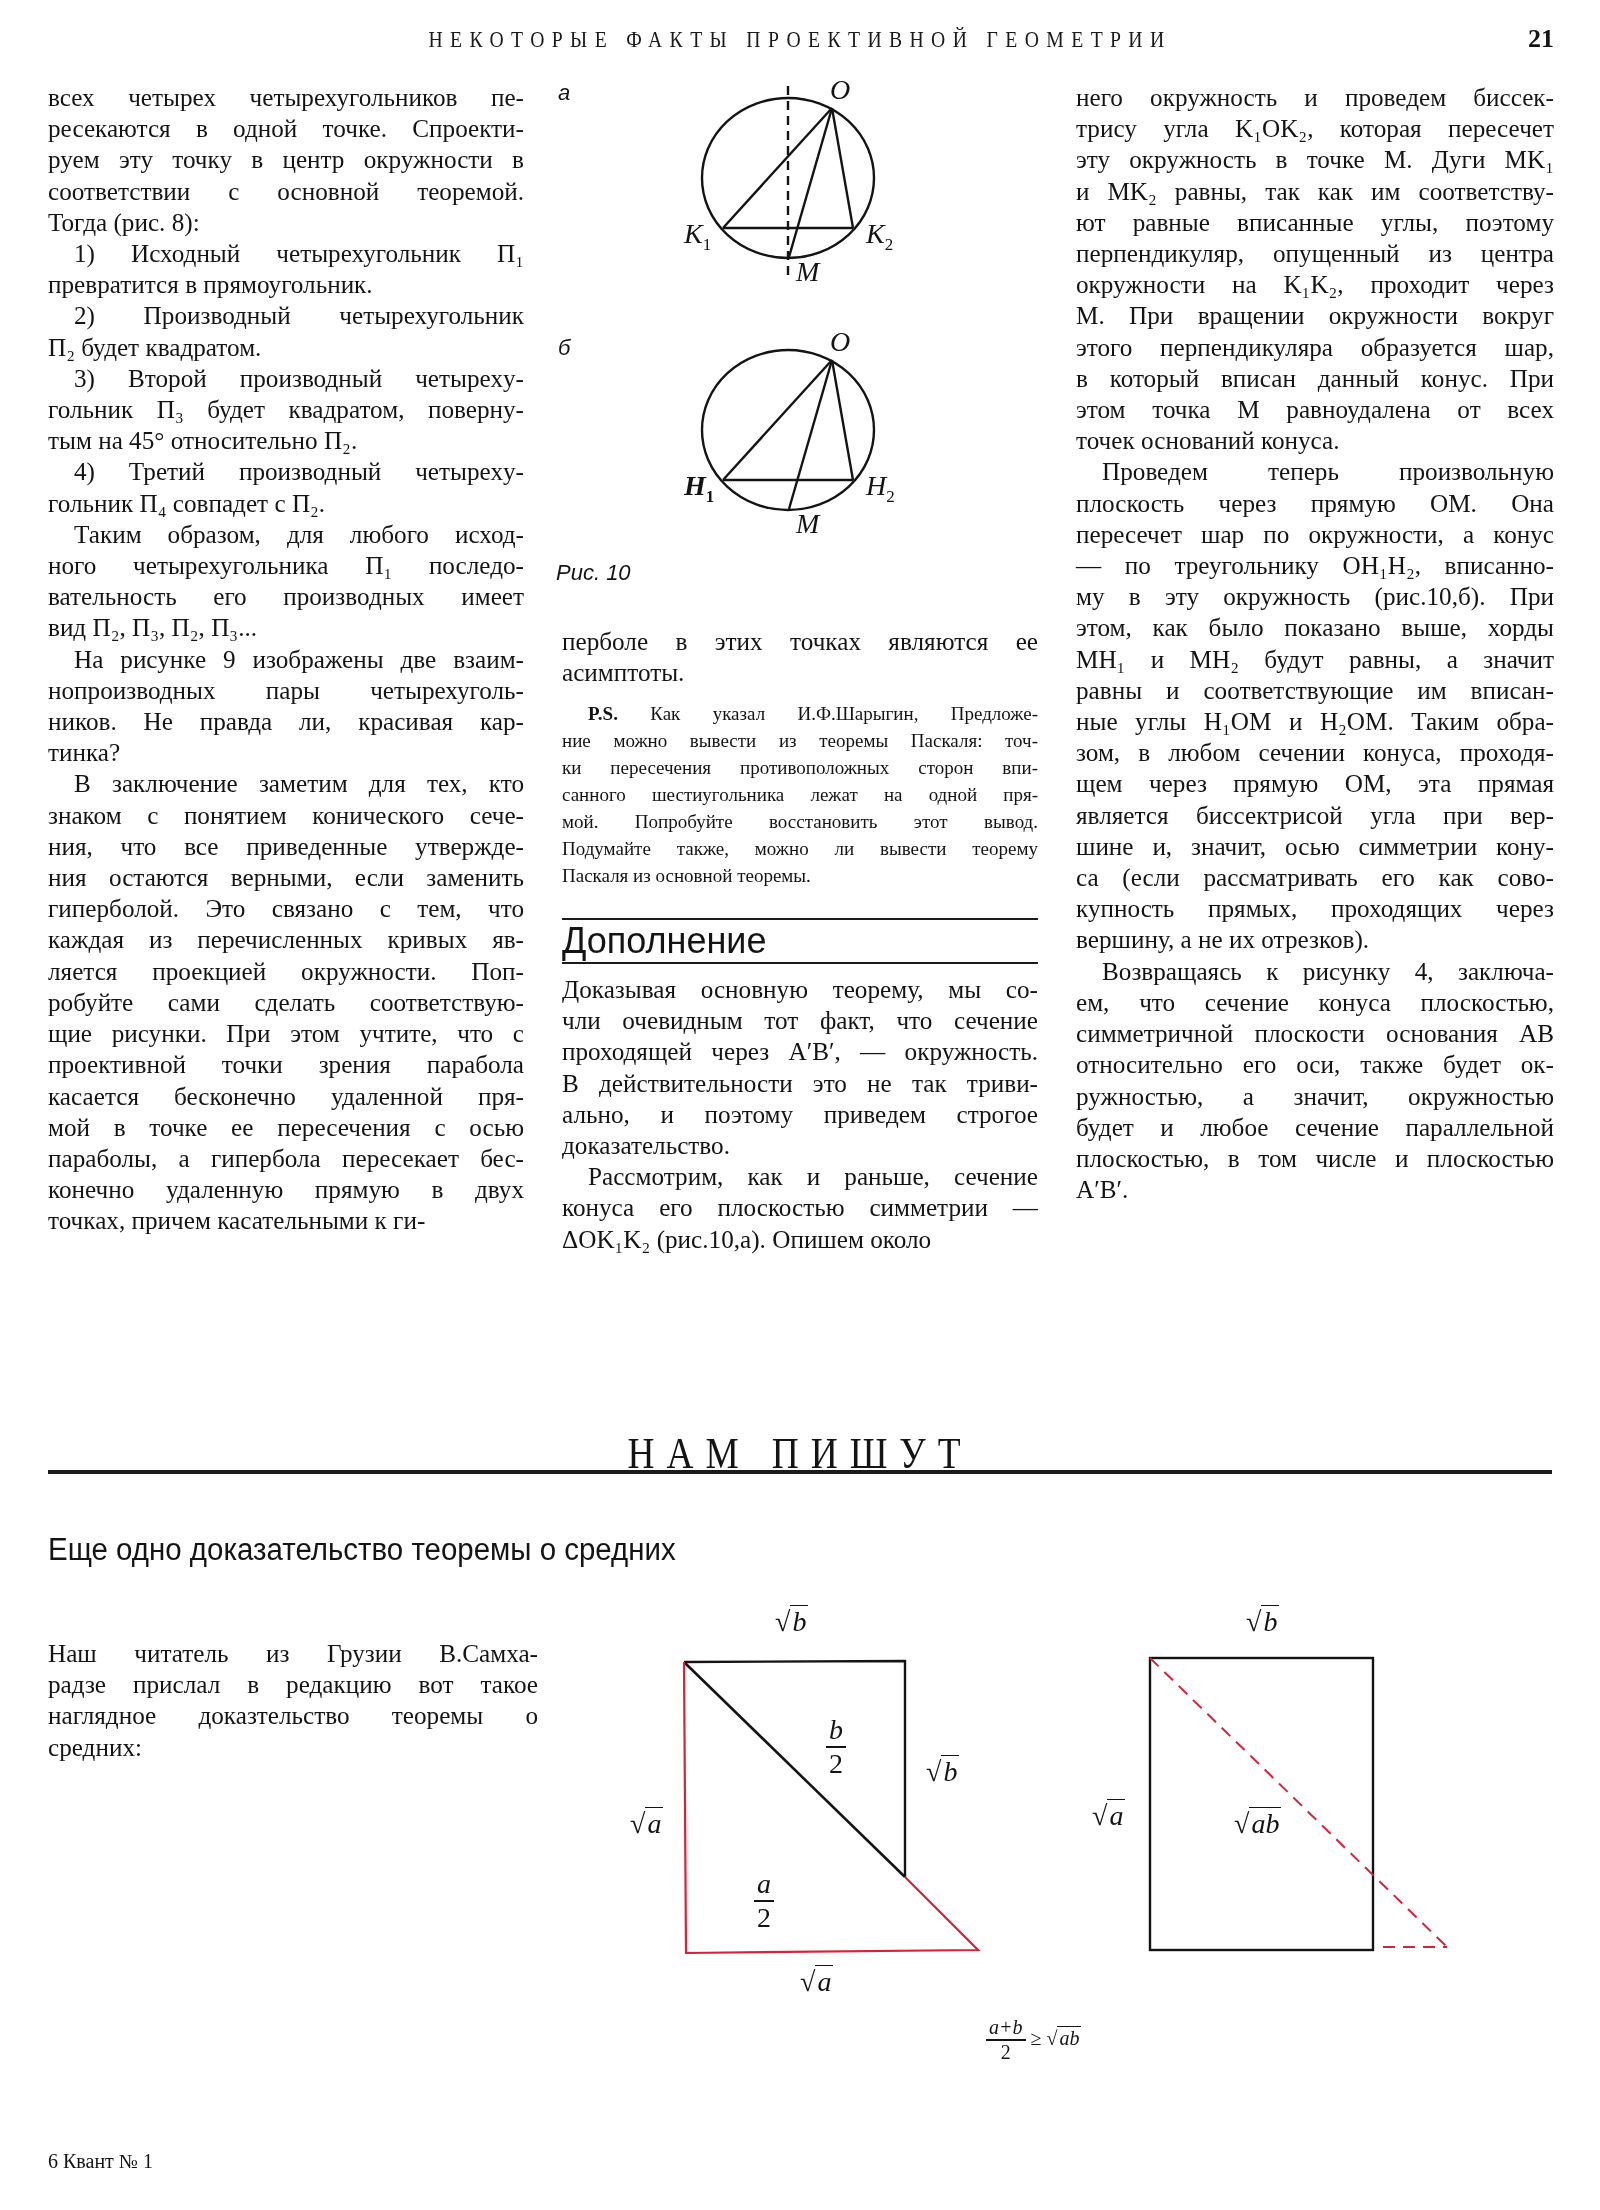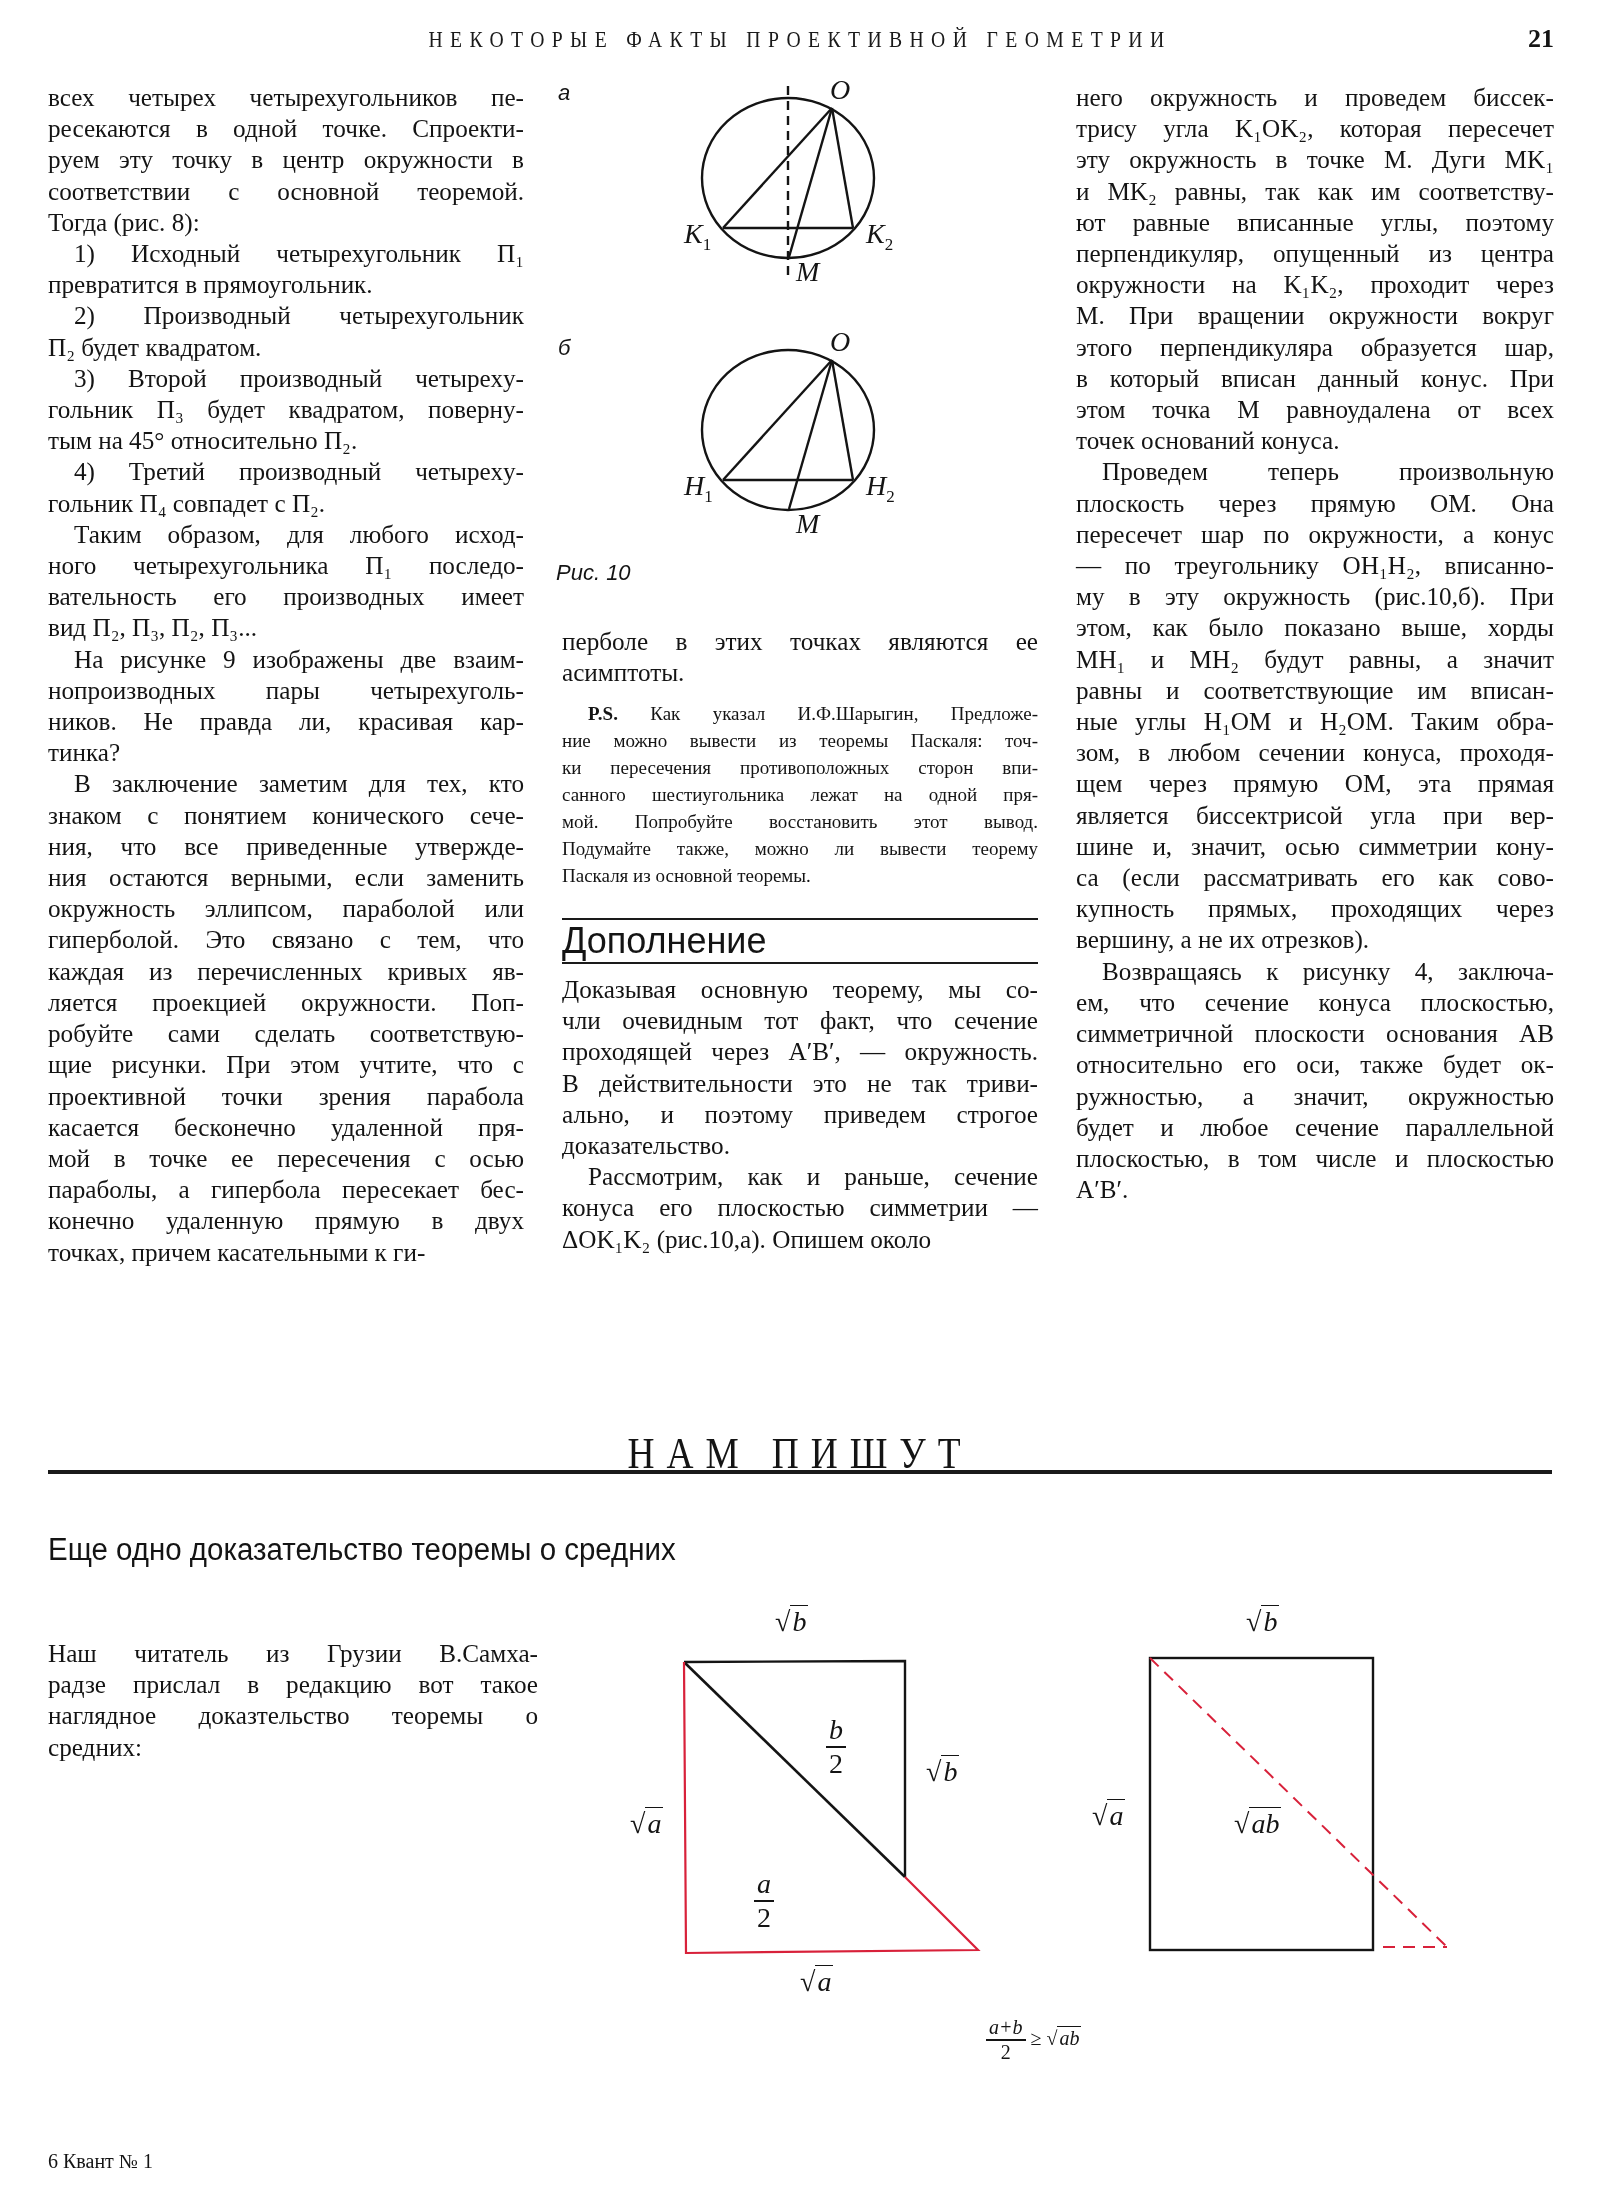--- a/index.html
+++ b/index.html
@@ -54,21 +54,20 @@
     <span class="ln">вательность его производных имеет</span>
     <span class="ln last">вид П₂, П₃, П₂, П₃...</span>
     <span class="ln indent">На рисунке 9 изображены две взаим-</span>
     <span class="ln">нопроизводных пары четырехуголь-</span>
     <span class="ln">ников. Не правда ли, красивая кар-</span>
     <span class="ln last">тинка?</span>
     <span class="ln indent">В заключение заметим для тех, кто</span>
     <span class="ln">знаком с понятием конического сече-</span>
     <span class="ln">ния, что все приведенные утвержде-</span>
     <span class="ln">ния остаются верными, если заменить</span>
-    <span class="ln">окружность эллипсом, параболой или</span>
     <span class="ln">гиперболой. Это связано с тем, что</span>
     <span class="ln">каждая из перечисленных кривых яв-</span>
     <span class="ln">ляется проекцией окружности. Поп-</span>
     <span class="ln">робуйте сами сделать соответствую-</span>
     <span class="ln">щие рисунки. При этом учтите, что с</span>
     <span class="ln">проективной точки зрения парабола</span>
     <span class="ln">касается бесконечно удаленной пря-</span>
     <span class="ln">мой в точке ее пересечения с осью</span>
     <span class="ln">параболы, а гипербола пересекает бес-</span>
     <span class="ln">конечно удаленную прямую в двух</span>
@@ -95,21 +94,21 @@
       <line x1="183" y1="410" x2="313" y2="410"></line>
       <line x1="292" y1="290" x2="313" y2="410"></line>
       <line x1="292" y1="290" x2="249" y2="439"></line>
     </g>
   </svg>
   <div class="lbl" style="left:290px; top:4px;">O</div>
   <div class="lbl" style="left:144px; top:148px;"><span>K</span><sub style="font-size:17px;font-style:normal">1</sub></div>
   <div class="lbl" style="left:326px; top:148px;"><span>K</span><sub style="font-size:17px;font-style:normal">2</sub></div>
   <div class="lbl" style="left:256px; top:186px;">M</div>
   <div class="lbl" style="left:290px; top:256px;">O</div>
-  <div class="lbl" style="left:144px; top:400px;"><span>H</span><sub style="font-size:17px;font-style:normal">1</sub></div>
+  <div class="lbl" style="left:144px; top:400px;font-weight:bold;"><span>H</span><sub style="font-size:17px;font-style:normal">1</sub></div>
   <div class="lbl" style="left:326px; top:400px;"><span>H</span><sub style="font-size:17px;font-style:normal">2</sub></div>
   <div class="lbl" style="left:256px; top:438px;">M</div>
   <div class="abs fig-label" style="left:16px; top:490px;">Рис. 10</div>
 </div>
 
 <div class="col" id="col2a" style="left:562px; top:626px; width:476px;">
     <span class="ln">перболе в этих точках являются ее</span>
     <span class="ln last">асимптоты.</span>
   </div>
 <div class="col ps" id="col2ps" style="left:562px; top:700px; width:476px;">

